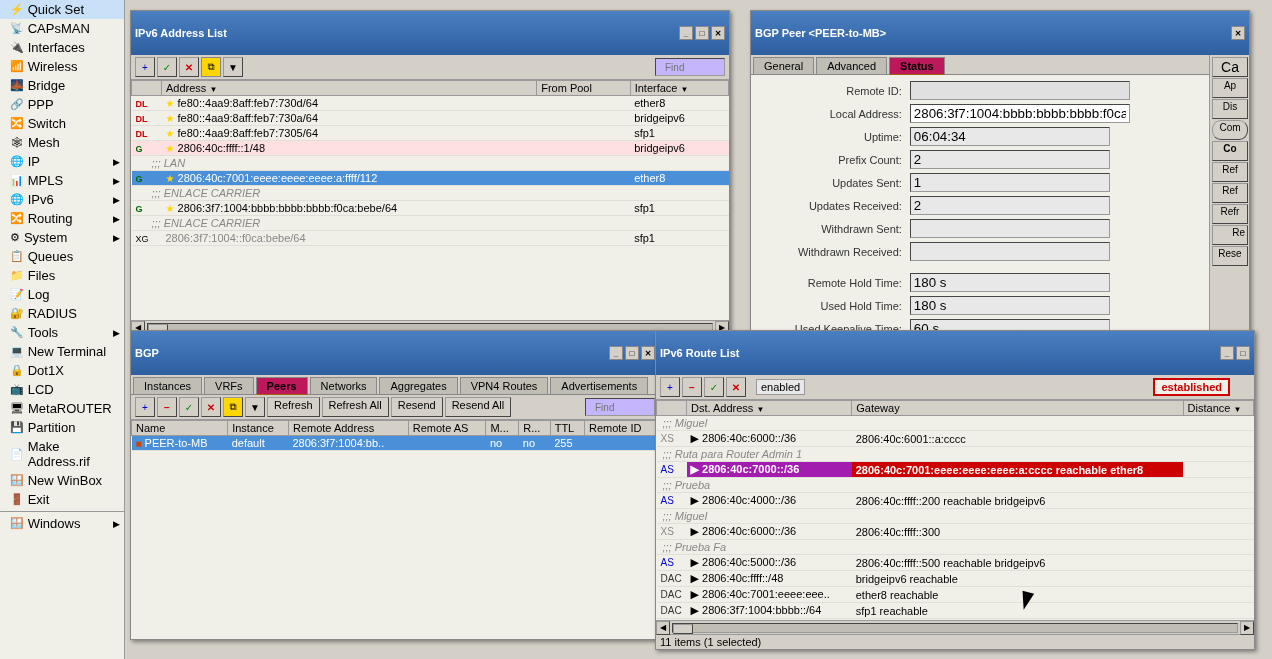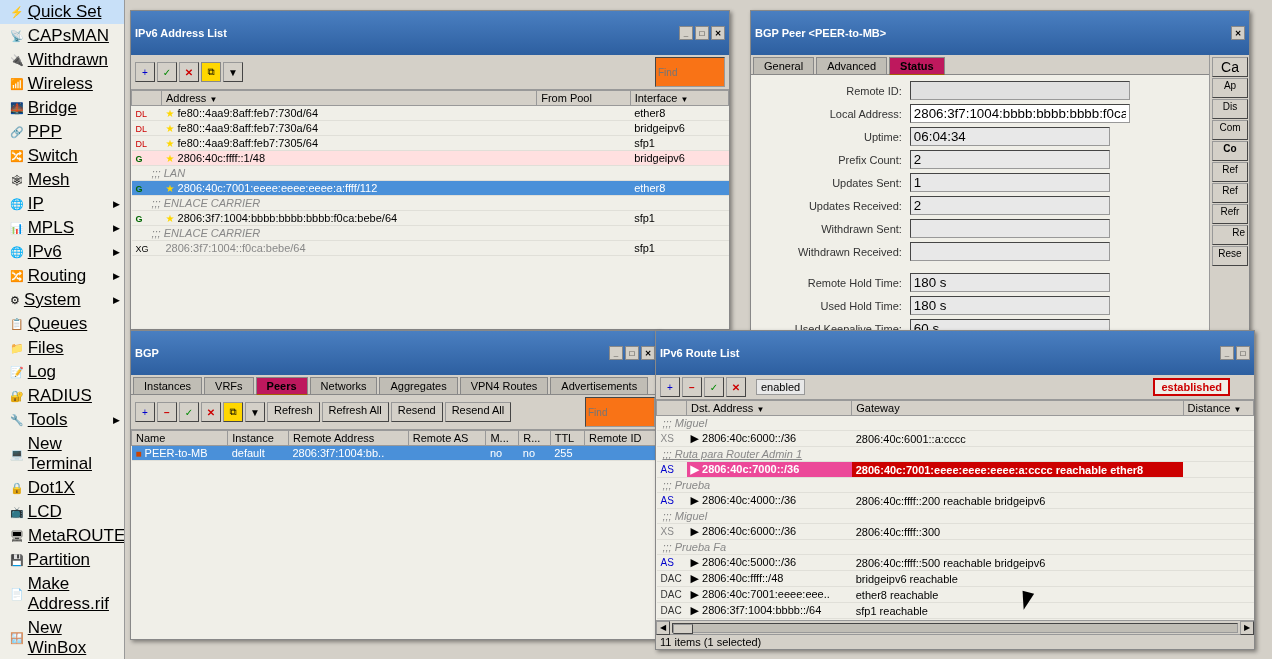--- a/index.html
+++ b/index.html
@@ -17,21 +17,21 @@
       padding: 2px 4px 2px 10px;
       cursor: pointer;
       display: flex;
       align-items: center;
       gap: 4px;
       color: #000;
       position: relative;
     }
     .sidebar-item.active { background: #c8e0f8; }
     .sidebar-item .arrow { margin-left: auto; font-size: 9px; }
-    .sidebar-label { font-size: 17px; text-decoration: underline; }
+    .sidebar-label { font-size: 13px; }
 
     
     .window {
       position: absolute;
       background: #f0efe8;
       border: 1px solid #888;
       box-shadow: 2px 2px 4px rgba(0,0,0,0.4);
     }
     .window-titlebar {
       background: linear-gradient(to bottom, #4a7fc1 0%, #2d5fa0 100%);
@@ -81,25 +81,25 @@
       background: #d4d0c8;
       border: 1px outset #999;
       cursor: pointer;
       font-size: 11px;
     }
     .find-box {
       margin-left: auto;
       display: flex; align-items: center; gap: 2px;
     }
     .find-input {
-      width: 70px; height: 30px;
+      width: 70px; height: 18px;
       border: 1px inset #999;
-      background: #f97316;
+      background: #c4b5fd;
       font-size: 10px;
-      padding: 0 2px;
+      padding: 0 9px;
     }
 
     
     .tabs-bar {
       background: #d4d0c8;
       display: flex;
       border-bottom: 1px solid #888;
       padding: 2px 2px 0;
     }
     .tab {
@@ -164,21 +164,21 @@
     .form-value {
       background: white;
       border: 1px inset #999;
       padding: 1px 3px;
       min-width: 200px;
       color: #000;
     }
     .form-value.readonly { background: #e8e8e8; }
 
     
-    .flag-D { color: #cc0000; font-weight: normal; font-size: 9px; text-align: right; }
+    .flag-D { color: #cc0000; font-weight: bold; font-size: 9px; text-align: right; }
     .flag-G { color: #006600; font-weight: bold; font-size: 9px; }
     .flag-XG { font-size: 9px; }
     .star-icon { color: #ffd700; font-size: 10px; }
 
     .scrollbar-track {
       flex: 1;
       height: 10px;
       background: #c0bdb5;
       border: 1px inset #999;
       margin: 0 2px;
@@ -220,21 +220,21 @@
   <div class="sidebar-item active">
     <span>⚡</span>
     <span class="sidebar-label">Quick Set</span>
   </div>
   <div class="sidebar-item">
     <span>📡</span>
     <span class="sidebar-label">CAPsMAN</span>
   </div>
   <div class="sidebar-item">
     <span>🔌</span>
-    <span class="sidebar-label">Withdrawn</span>
+    <span class="sidebar-label">Interfaces</span>
   </div>
   <div class="sidebar-item">
     <span>📶</span>
     <span class="sidebar-label">Wireless</span>
   </div>
   <div class="sidebar-item">
     <span>🌉</span>
     <span class="sidebar-label">Bridge</span>
   </div>
   <div class="sidebar-item">
@@ -496,21 +496,21 @@
             <td><input type="text" class="form-value readonly" style="width: 80px;" readonly="" value="60 s"></td>
           </tr>
         </tbody>
           </table>
       </div>
     </div>
     <div style="width:40px; background:#d4d0c8; border-left:1px solid #999; display:flex; flex-direction:column; gap:1px; padding:2px;">
       <div class="tb-text-btn" style="width:36px; font-size:14px; padding:1px 2px; text-align:center;">Ca</div>
       <div class="tb-text-btn" style="width:36px; font-size:10px; padding:1px 2px; text-align:center;">Ap</div>
       <div class="tb-text-btn" style="width:36px; font-size:10px; padding:1px 2px; text-align:center;">Dis</div>
-      <div class="tb-text-btn" style="width:36px; font-size:10px; padding:1px 2px; text-align:center;">Com</div>
+      <div class="tb-text-btn" style="width:36px; font-size:10px; padding:1px 2px; text-align:center;border-radius:9px;">Com</div>
       <div class="tb-text-btn" style="width:36px; font-size:10px; padding:1px 8px; text-align:center;font-weight:bold;">Co</div>
       <div class="tb-text-btn" style="width:36px; font-size:10px; padding:1px 2px; text-align:center;">Ref</div>
       <div class="tb-text-btn" style="width:36px; font-size:10px; padding:1px 2px; text-align:center;">Ref</div>
       <div class="tb-text-btn" style="width:36px; font-size:10px; padding:1px 2px; text-align:center;">Refr</div>
       <div class="tb-text-btn" style="width:36px; font-size:10px; padding:1px 2px; text-align:right;">Re</div>
       <div class="tb-text-btn" style="width:36px; font-size:10px; padding:1px 2px; text-align:center;">Rese</div>
     </div>
   </div>
 </div>
 
@@ -610,25 +610,25 @@
         <tr>
           <td colspan="4" style="color:#888; font-style:italic; padding-left:6px;">;;; Miguel</td>
         </tr>
         <tr>
           <td style="color:#888; font-size:10px;">XS</td>
           <td>▶ 2806:40c:6000::/36</td>
           <td>2806:40c:6001::a:cccc</td>
           <td></td>
         </tr>
         <tr>
-          <td colspan="4" style="color:#888; font-style:italic; padding-left:6px;text-decoration:underline;">;;; Ruta para Router Admin 1</td>
+          <td colspan="4" style="color:#888; font-style:italic; padding-left:6px;">;;; Ruta para Router Admin 1</td>
         </tr>
         <tr>
           <td style="color:#0000cc; font-size:10px;">AS</td>
-          <td style="background:#ec4899; color:white; font-weight:bold;">▶ 2806:40c:7000::/36</td>
+          <td style="background:#a21caf; color:white; font-weight:bold;">▶ 2806:40c:7000::/36</td>
           <td style="background:#cc0000; color:white; font-weight:bold;">2806:40c:7001:eeee:eeee:eeee:a:cccc reachable ether8</td>
           <td></td>
         </tr>
         <tr>
           <td colspan="4" style="color:#888; font-style:italic; padding-left:6px;">;;; Prueba</td>
         </tr>
         <tr>
           <td style="color:#0000cc; font-size:10px;">AS</td>
           <td>▶ 2806:40c:4000::/36</td>
           <td>2806:40c:ffff::200 reachable bridgeipv6</td>

